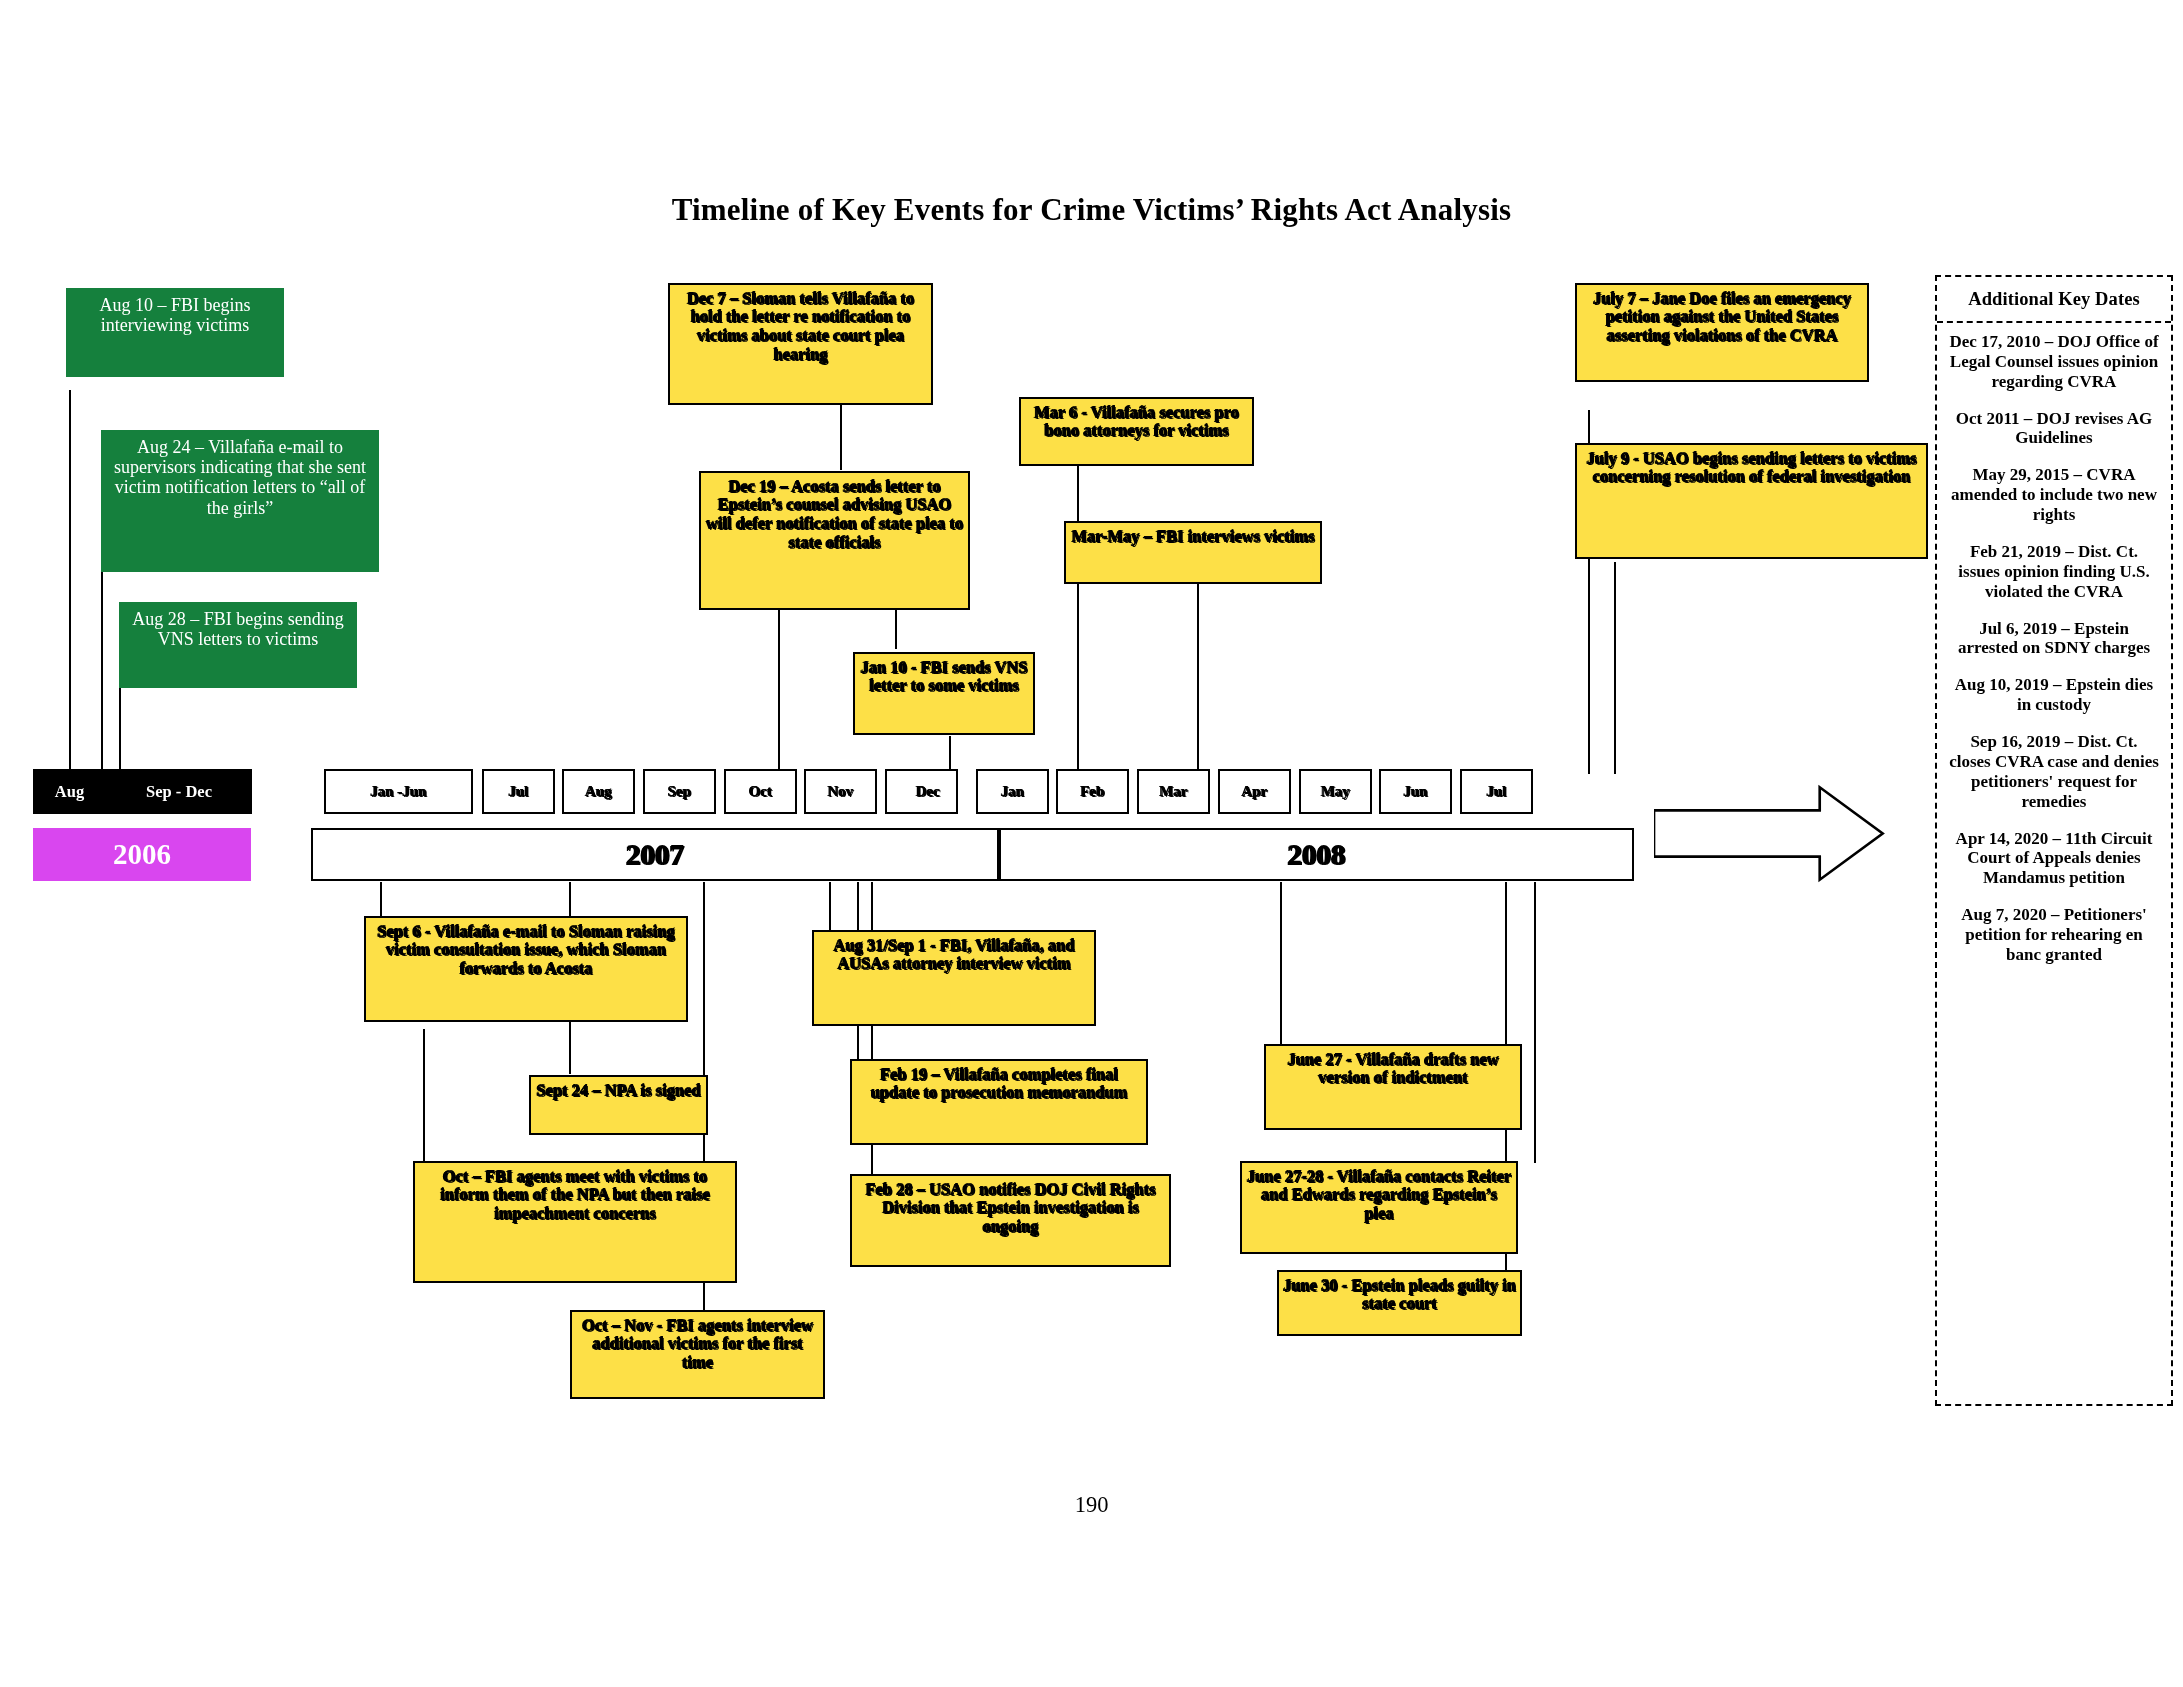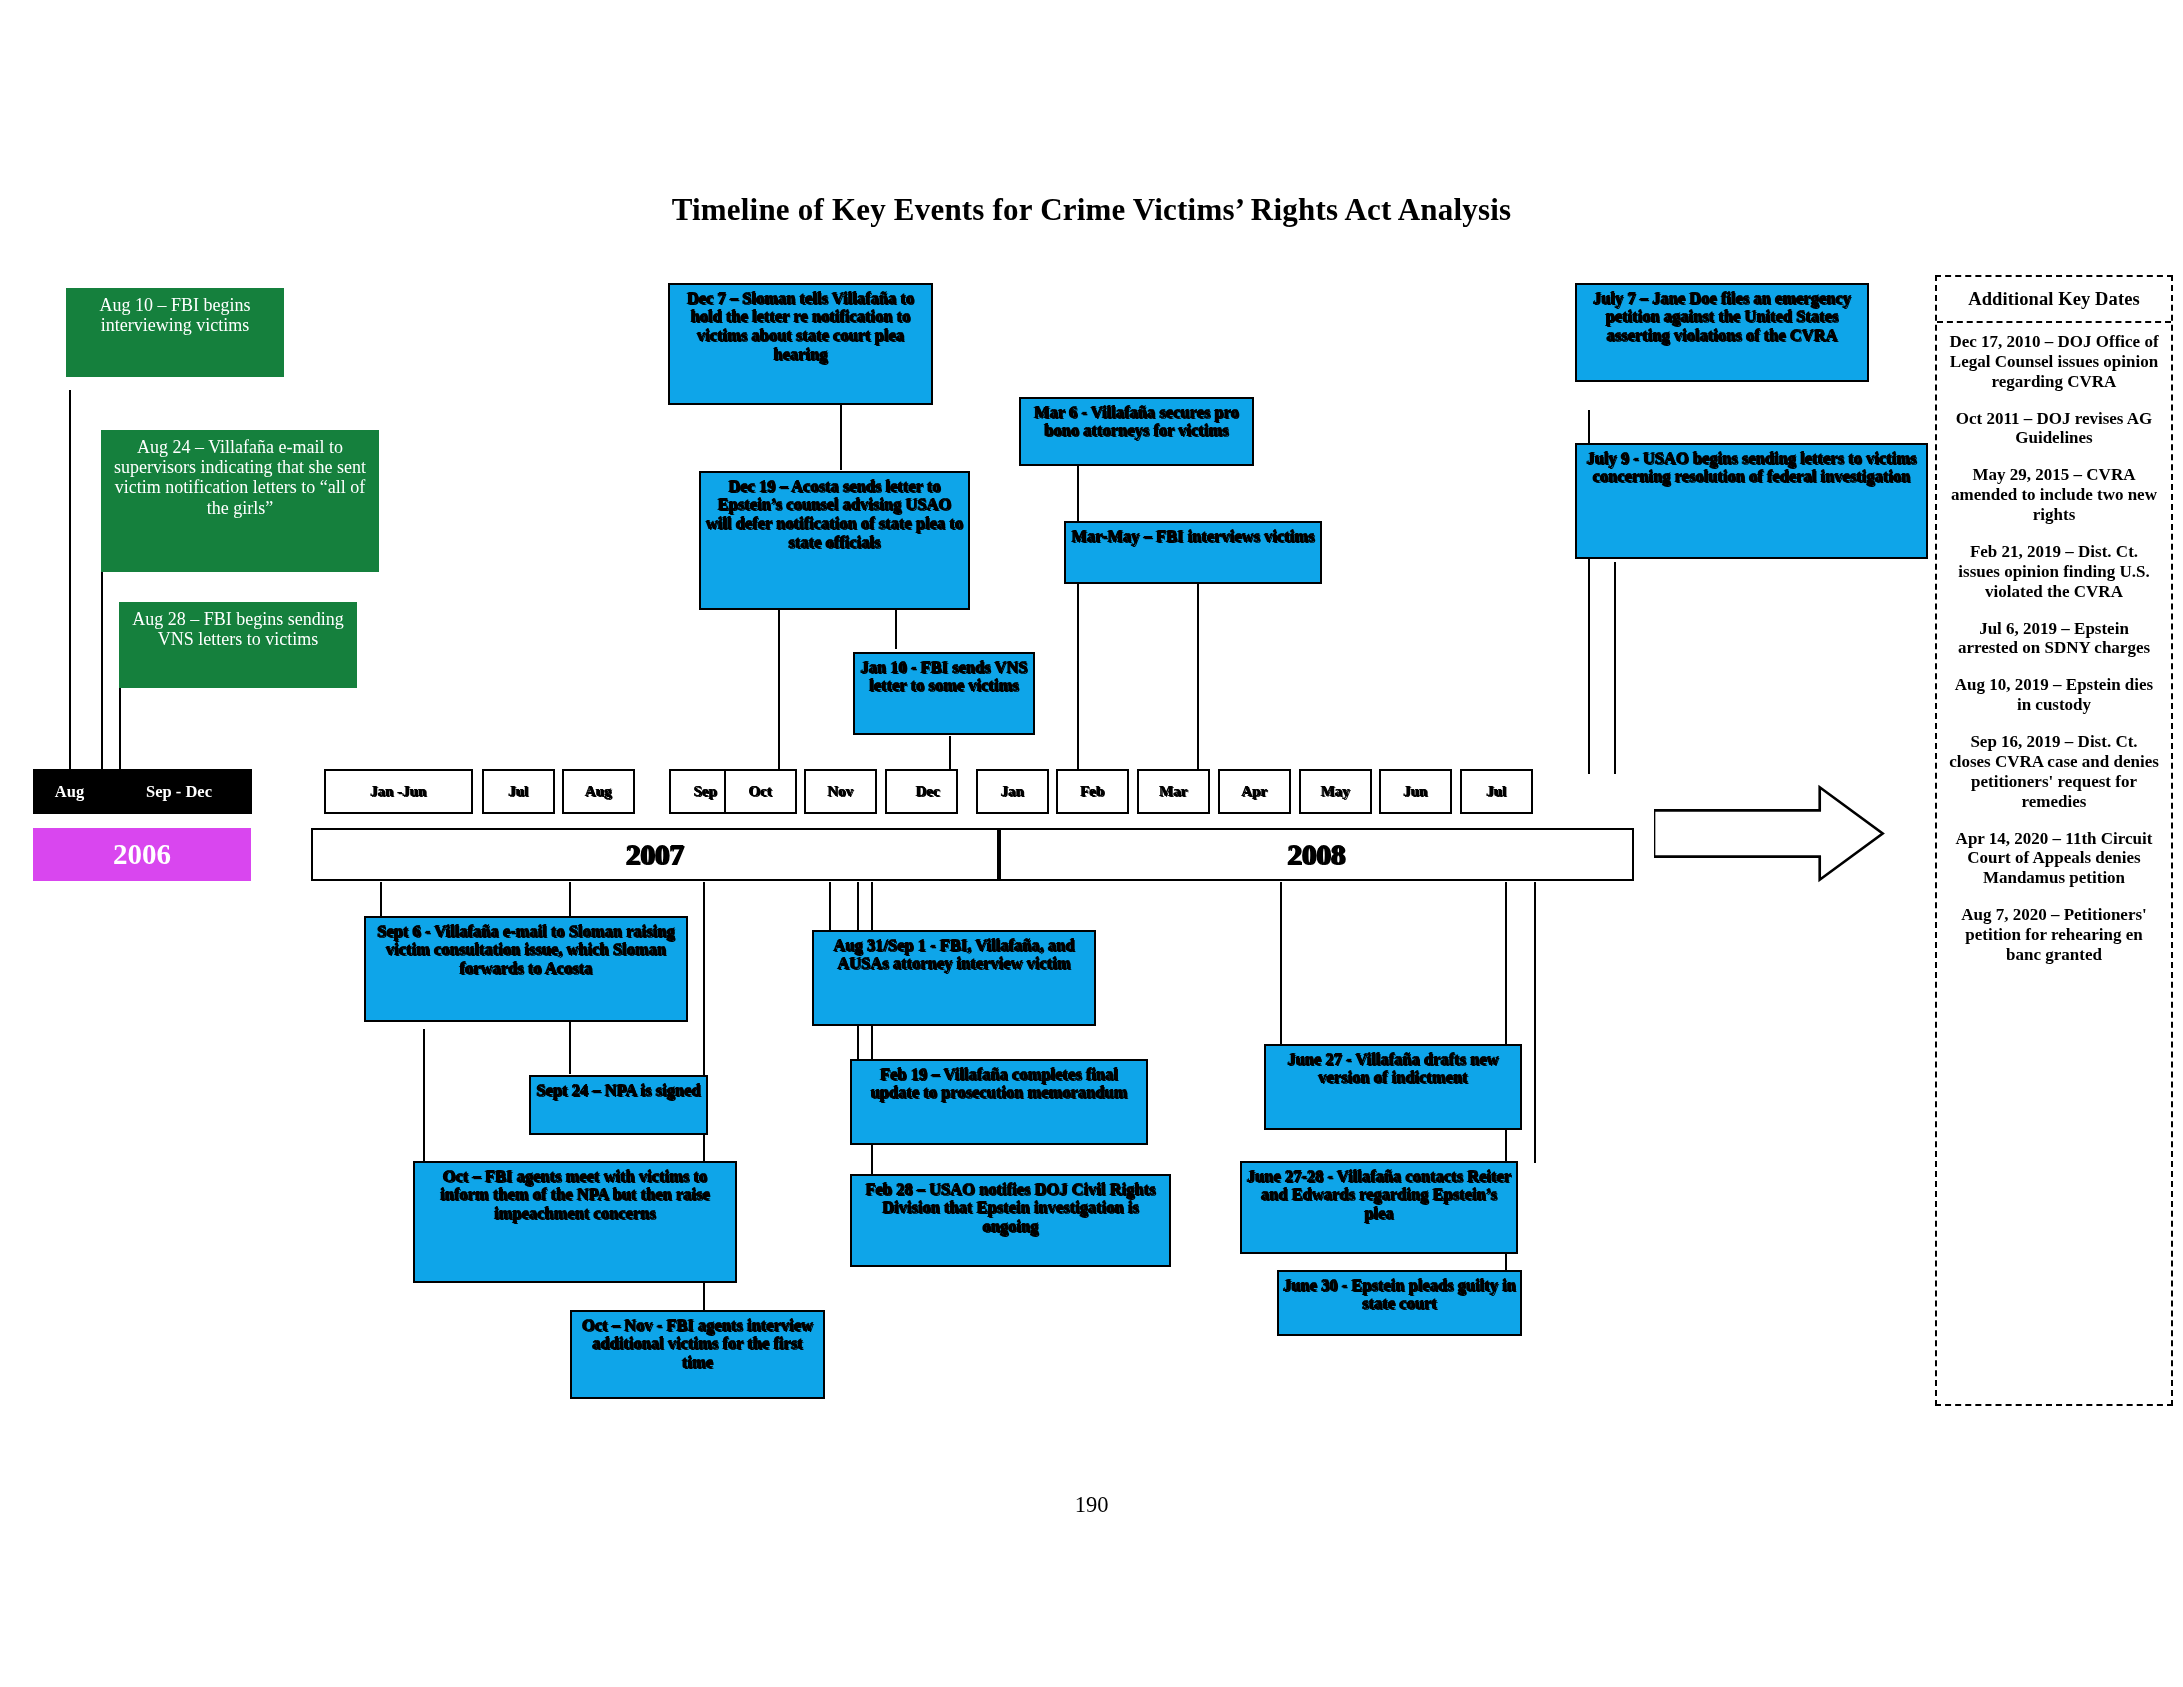--- a/index.html
+++ b/index.html
@@ -25,21 +25,21 @@
     font-size: 31px;
     font-weight: bold;
     letter-spacing: 0.2px;
   }
 
   
   .evt {
     position: absolute;
     box-sizing: border-box;
     border: 2.6px solid #000;
-    background: #0ea5e9;
+    background: #fde047;
     color: #000;
     font-weight: bold;
     text-align: center;
     line-height: 1.13;
     padding: 4.6px 4px 5.3px 4px;
     font-size: 16.5px;
     
     text-shadow: 1.1px 0.9px 0 #000, -0.7px 0.4px 0 #000, 0.4px -0.7px 0 #000;
     -webkit-font-smoothing: none;
   }
@@ -198,21 +198,21 @@
 
 <div class="evt" style="left:1575px; top:443px; width:353px; height:116px;">July 9 - USAO begins sending letters to victims concerning resolution of federal investigation</div>
 
 <div id="month-row">
   <div class="mcell inv" style="left:0px; width:73px;">Aug</div>
   <div class="mcell inv" style="left:73px; width:146px;">Sep - Dec</div>
 
   <div class="mcell" style="left:291px; width:149px;">Jan -Jun</div>
   <div class="mcell" style="left:449px; width:73px;">Jul</div>
   <div class="mcell" style="left:529px; width:73px;">Aug</div>
-  <div class="mcell" style="left:636px; width:73px;">Sep</div>
+  <div class="mcell" style="left:610px; width:73px;">Sep</div>
   <div class="mcell" style="left:691px; width:73px;">Oct</div>
   <div class="mcell" style="left:771px; width:73px;">Nov</div>
   <div class="mcell" style="left:852px; width:73px;padding-left:13px;">Dec</div>
 
   <div class="mcell" style="left:943px; width:73px;">Jan</div>
   <div class="mcell" style="left:1023px; width:73px;">Feb</div>
   <div class="mcell" style="left:1104px; width:73px;">Mar</div>
   <div class="mcell" style="left:1185px; width:73px;">Apr</div>
   <div class="mcell" style="left:1266px; width:73px;">May</div>
   <div class="mcell" style="left:1346px; width:73px;">Jun</div>

